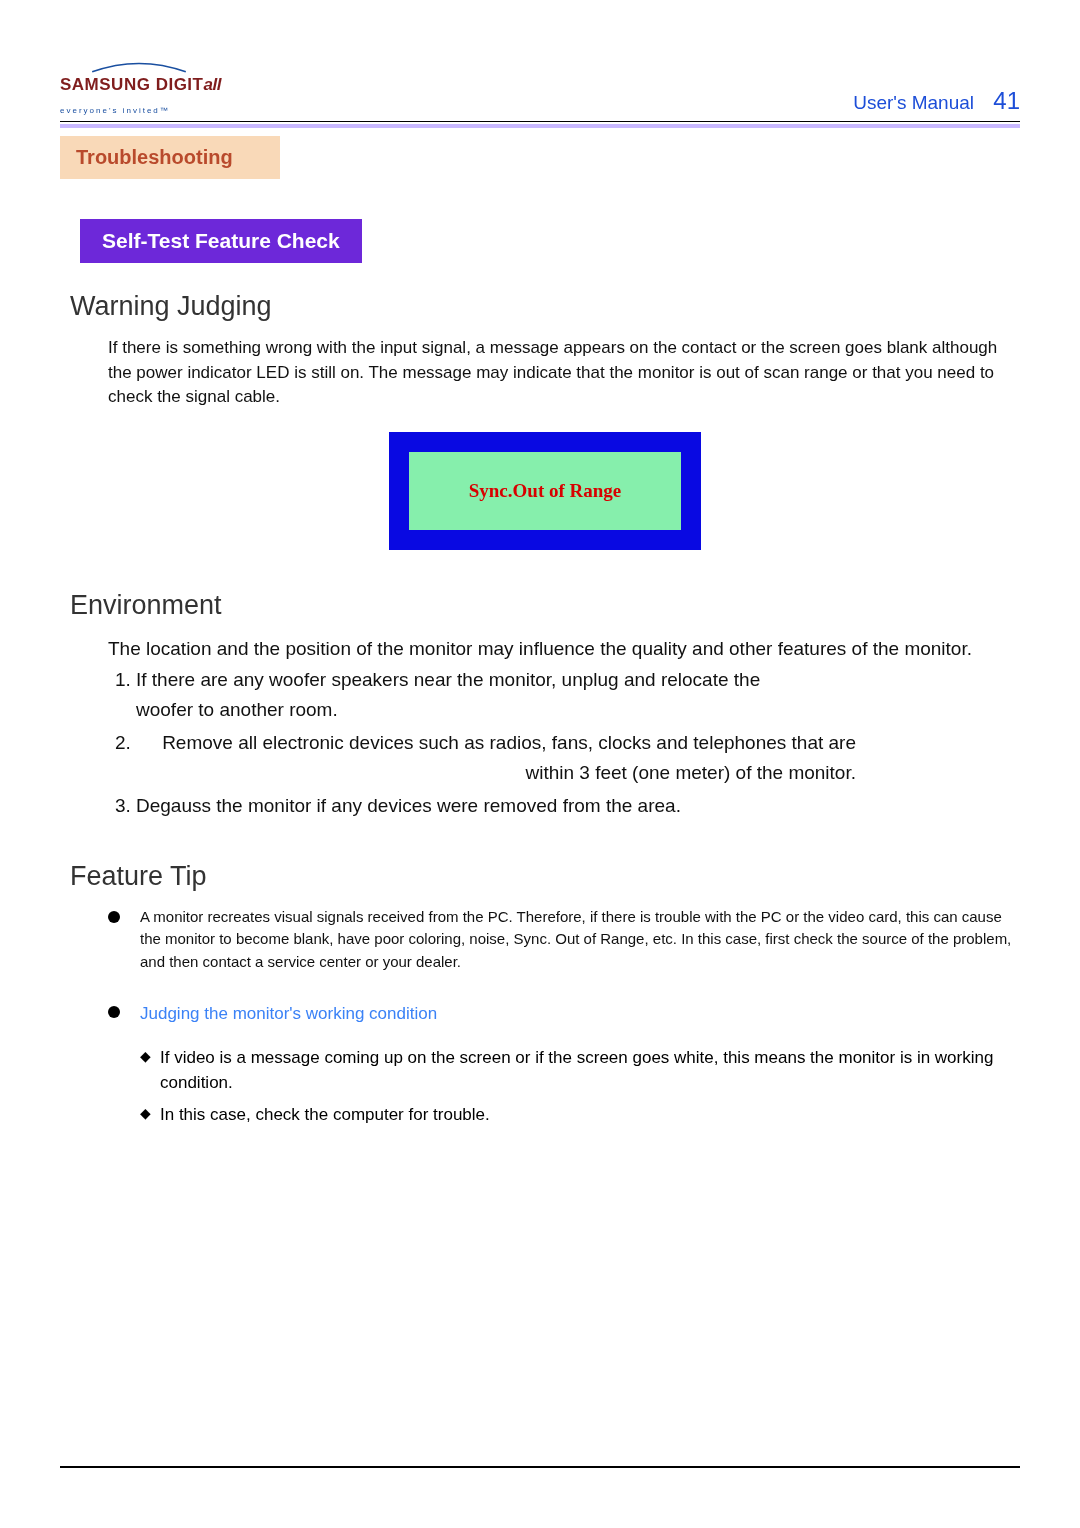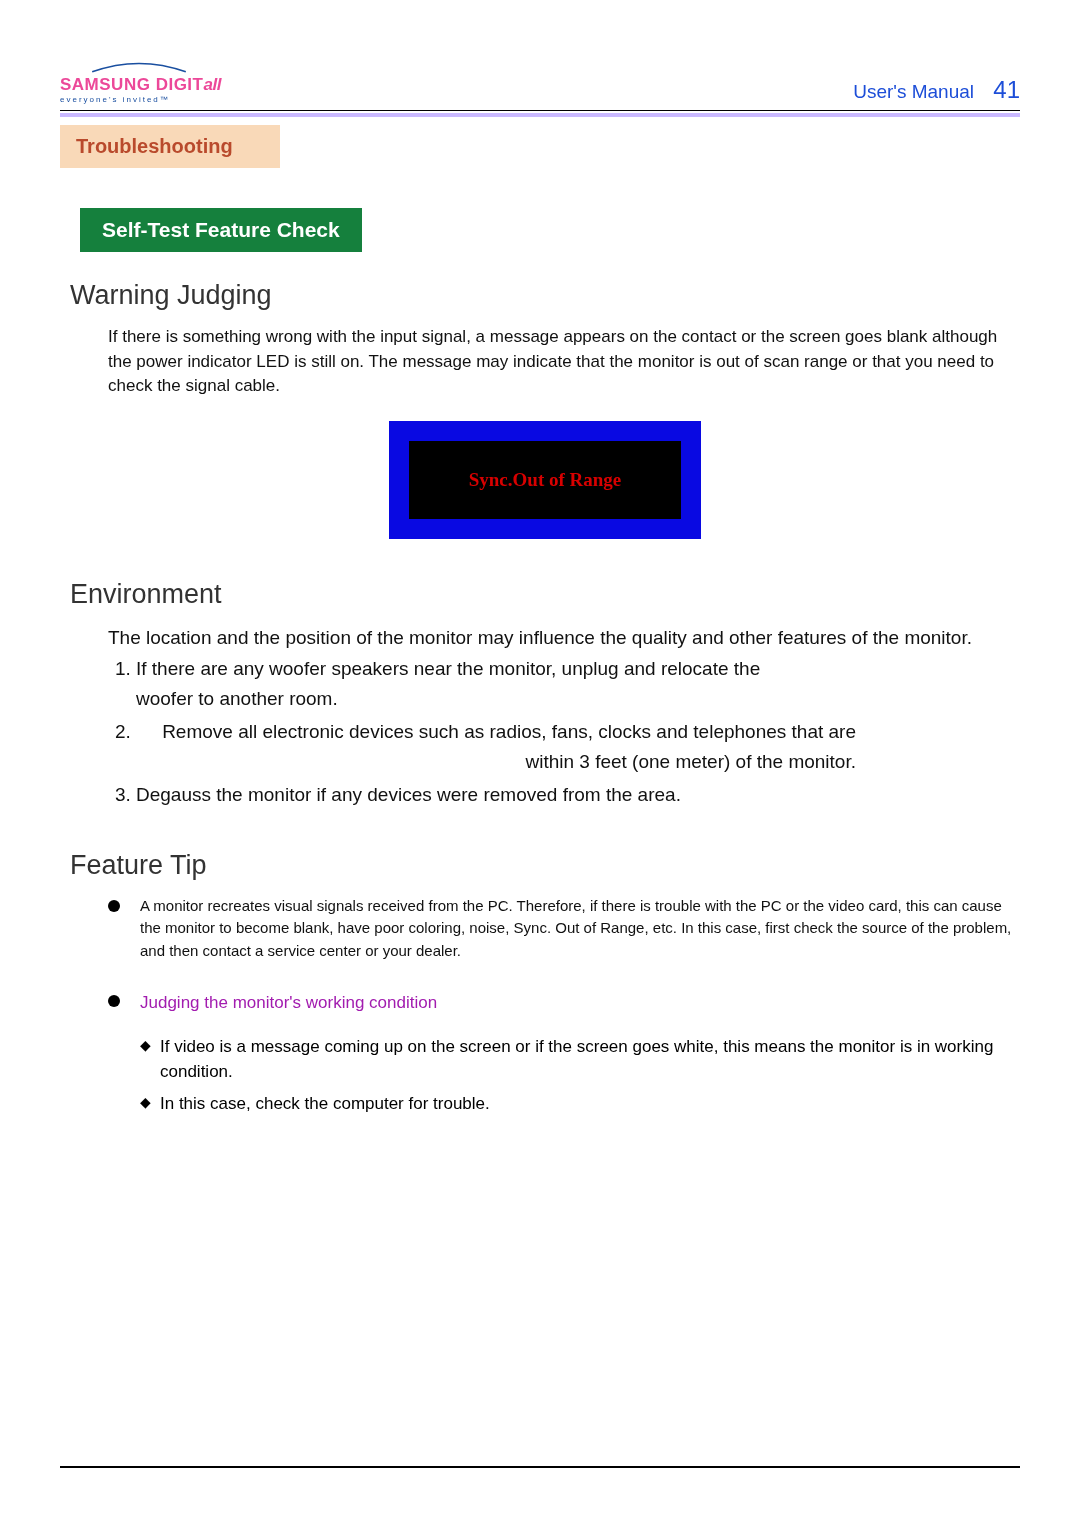--- a/index.html
+++ b/index.html
@@ -24,35 +24,35 @@
   }
   .logo {
     line-height: 1;
   }
   .logo-arc {
     height: 12px;
     margin-left: 4px;
   }
   .logo-main {
     font-weight: bold;
-    color: #ec4899;
+    color: #7f1d1d;
     font-size: 17px;
     letter-spacing: 0.5px;
     text-align: right;
   }
   .logo-main .ital {
     font-style: italic;
     font-weight: bold;
     letter-spacing: -0.5px;
   }
   .logo-tag {
     font-size: 8px;
     letter-spacing: 2px;
     color: #1a4fa0;
-    margin-top: 3px;
+    margin-top: 14px;
   }
   .header-right {
     font-size: 19px;
     color: #1d4ed8;
   }
   .header-right .pnum {
     font-size: 24px;
     margin-left: 14px;
   }
   .hr-top {
@@ -72,21 +72,21 @@
     display: inline-block;
     background: #f9d9b8;
     color: #b94a2c;
     font-weight: bold;
     font-size: 20px;
     padding: 10px 24px 10px 16px;
     min-width: 180px;
   }
   .sub-tab {
     display: inline-block;
-    background: #15803d;
+    background: #6d28d9;
     color: #fff;
     font-weight: bold;
     font-size: 21px;
     padding: 10px 22px;
     margin-left: 20px;
     margin-top: 40px;
   }
   .content {
     padding-left: 10px;
   }
@@ -108,21 +108,21 @@
     margin: 0 0 2px 38px;
     color: #111;
   }
   .warning-box-wrap {
     text-align: center;
     margin: 22px 0 40px 0;
   }
   .warning-box {
     display: inline-block;
     border: 20px solid #0909e2;
-    background: #000000;
+    background: #86efac;
     padding: 28px 60px;
   }
   .warning-text {
     color: #d80000;
     font-weight: bold;
     font-size: 19px;
     font-family: "Times New Roman", serif;
   }
   ol.env-list {
     font-size: 19px;
@@ -149,21 +149,21 @@
     margin-right: 20px;
   }
   .tip-text-sm {
     font-size: 15px;
     line-height: 1.5;
     color: #111;
   }
   .tip-text-md {
     font-size: 17px;
     line-height: 1.5;
-    color: #a21caf;
+    color: #3b82f6;
   }
   .tip-sub {
     margin: 18px 0 0 70px;
   }
   .diam-line {
     display: flex;
     align-items: flex-start;
     font-size: 17px;
     line-height: 1.5;
     margin-bottom: 6px;

